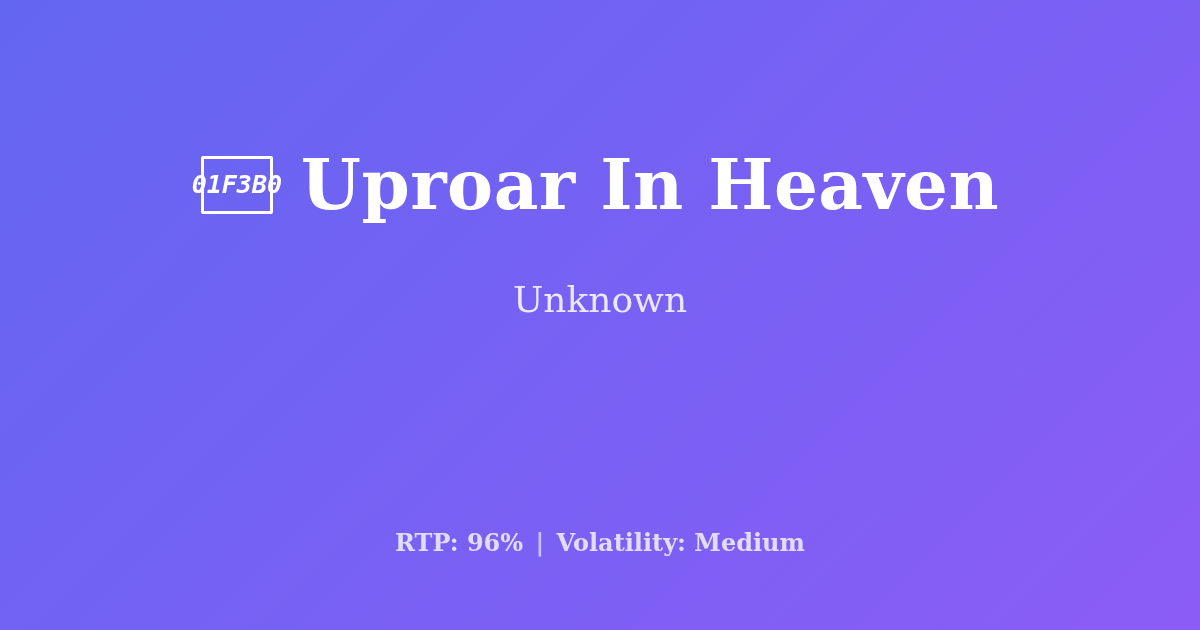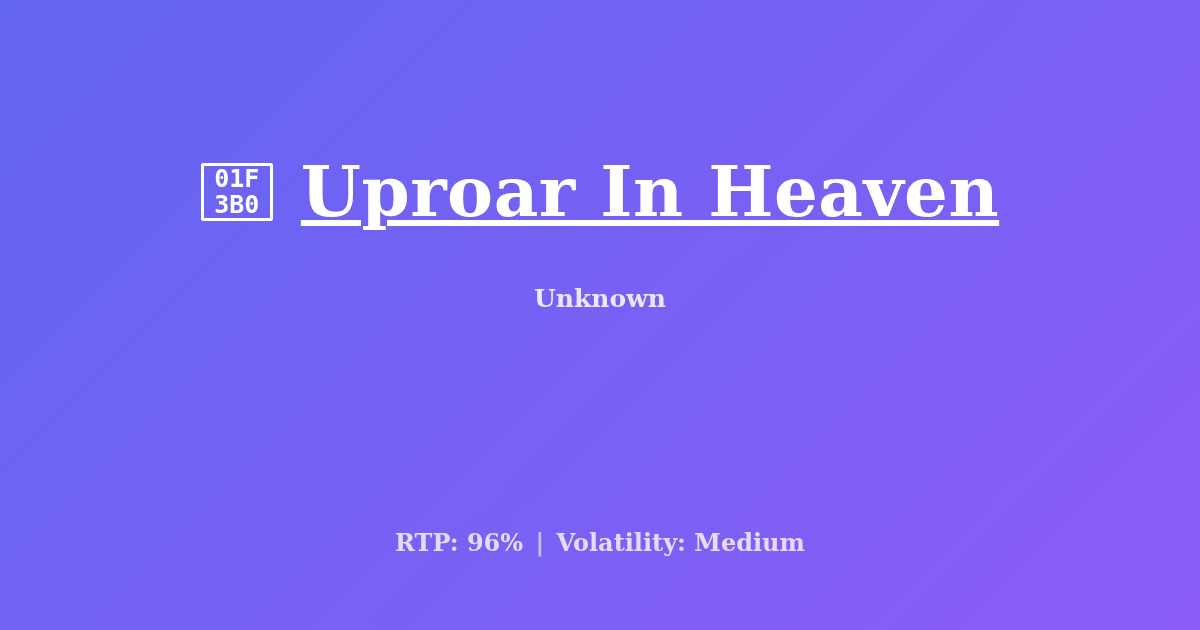--- a/index.html
+++ b/index.html
@@ -54,25 +54,26 @@
 
   
   .tofu-glyph {
     flex: none;
     width: 72px;
     height: 58px;
     box-sizing: border-box;
     border: 3px solid #ffffff;
     border-radius: 2px;
     display: flex;
-    flex-direction: column;
+    flex-direction: row;
     align-items: center;
     justify-content: center;
     line-height: 1;
     padding: 2px 0;
+    font-style: italic;
   }
 
   .tofu-glyph .tofu-line {
     font-family: "DejaVu Sans Mono", "Liberation Mono", monospace;
     font-size: 25px;
     font-weight: 700;
     letter-spacing: 0px;
     color: #ffffff;
     line-height: 1.04;
     display: block;
@@ -80,28 +81,27 @@
 
   .game-title {
     font-family: "DejaVu Serif", "Liberation Serif", serif;
     font-weight: 700;
     font-size: 69px;
     line-height: 1.05;
     color: #ffffff;
     letter-spacing: 0.5px;
     white-space: nowrap;
     margin: 0;
-    text-decoration: underline;
   }
 
   .provider {
     margin: 56px 0 0 0;
     font-family: "DejaVu Serif", "Liberation Serif", serif;
-    font-weight: 700;
-    font-size: 25px;
+    font-weight: 400;
+    font-size: 36px;
     line-height: 1.2;
     color: rgba(255, 255, 255, 0.85);
     text-align: center;
   }
 
   
   .meta-footer {
     position: absolute;
     left: 0;
     right: 0;

